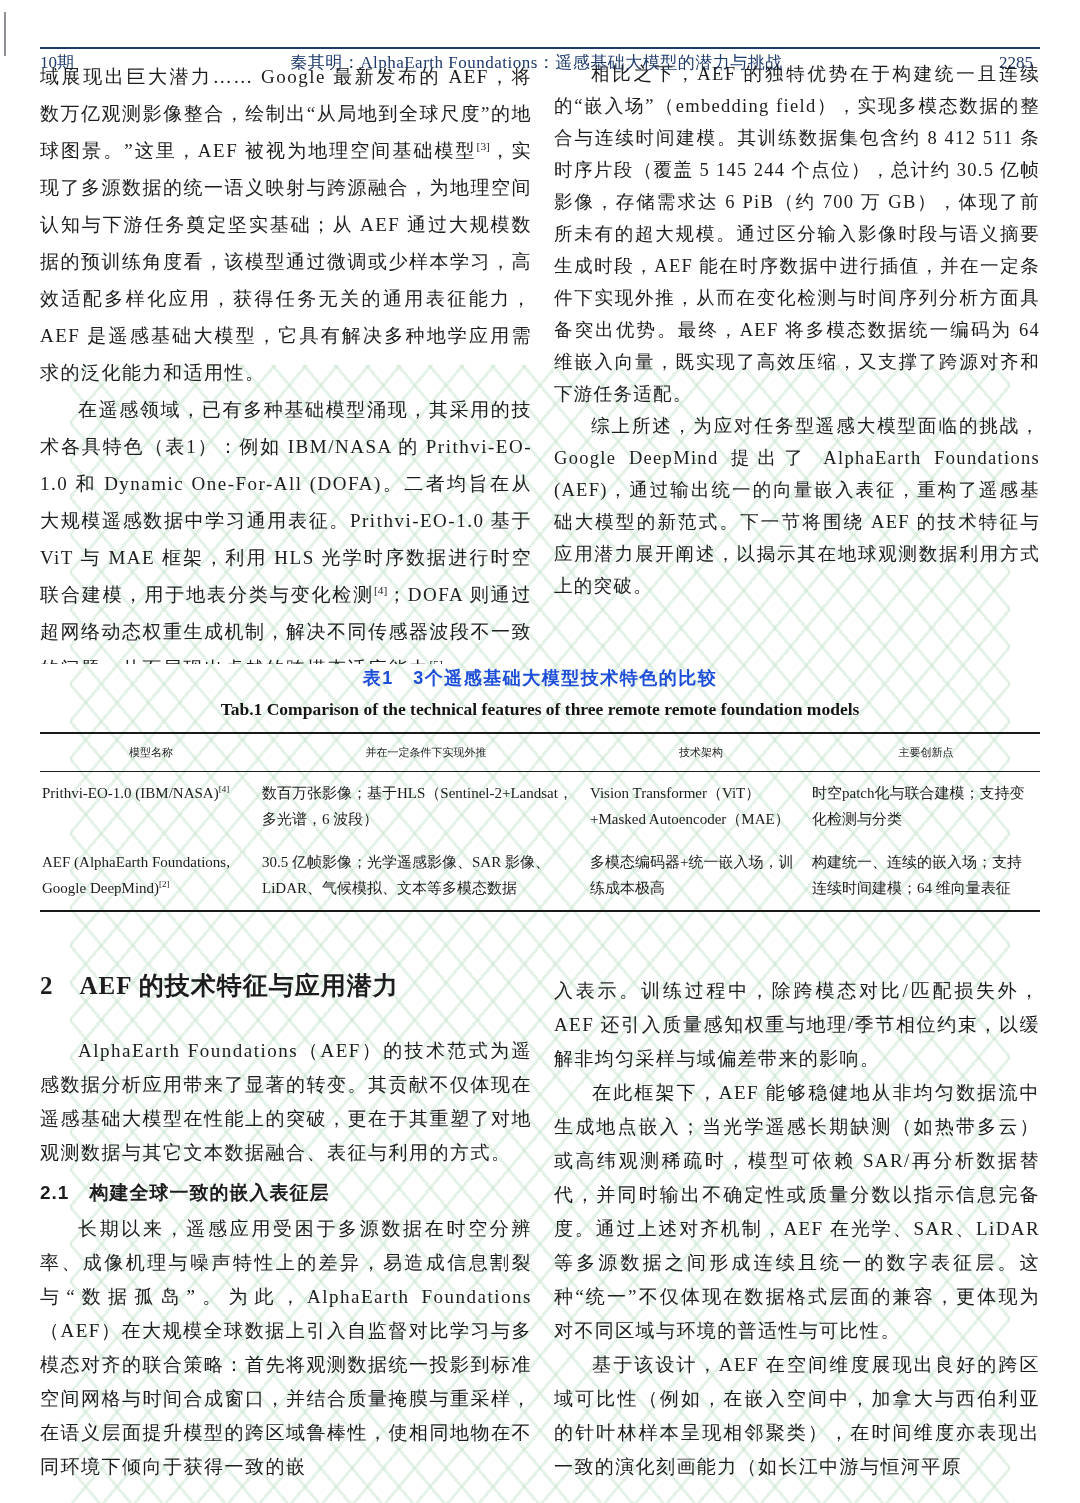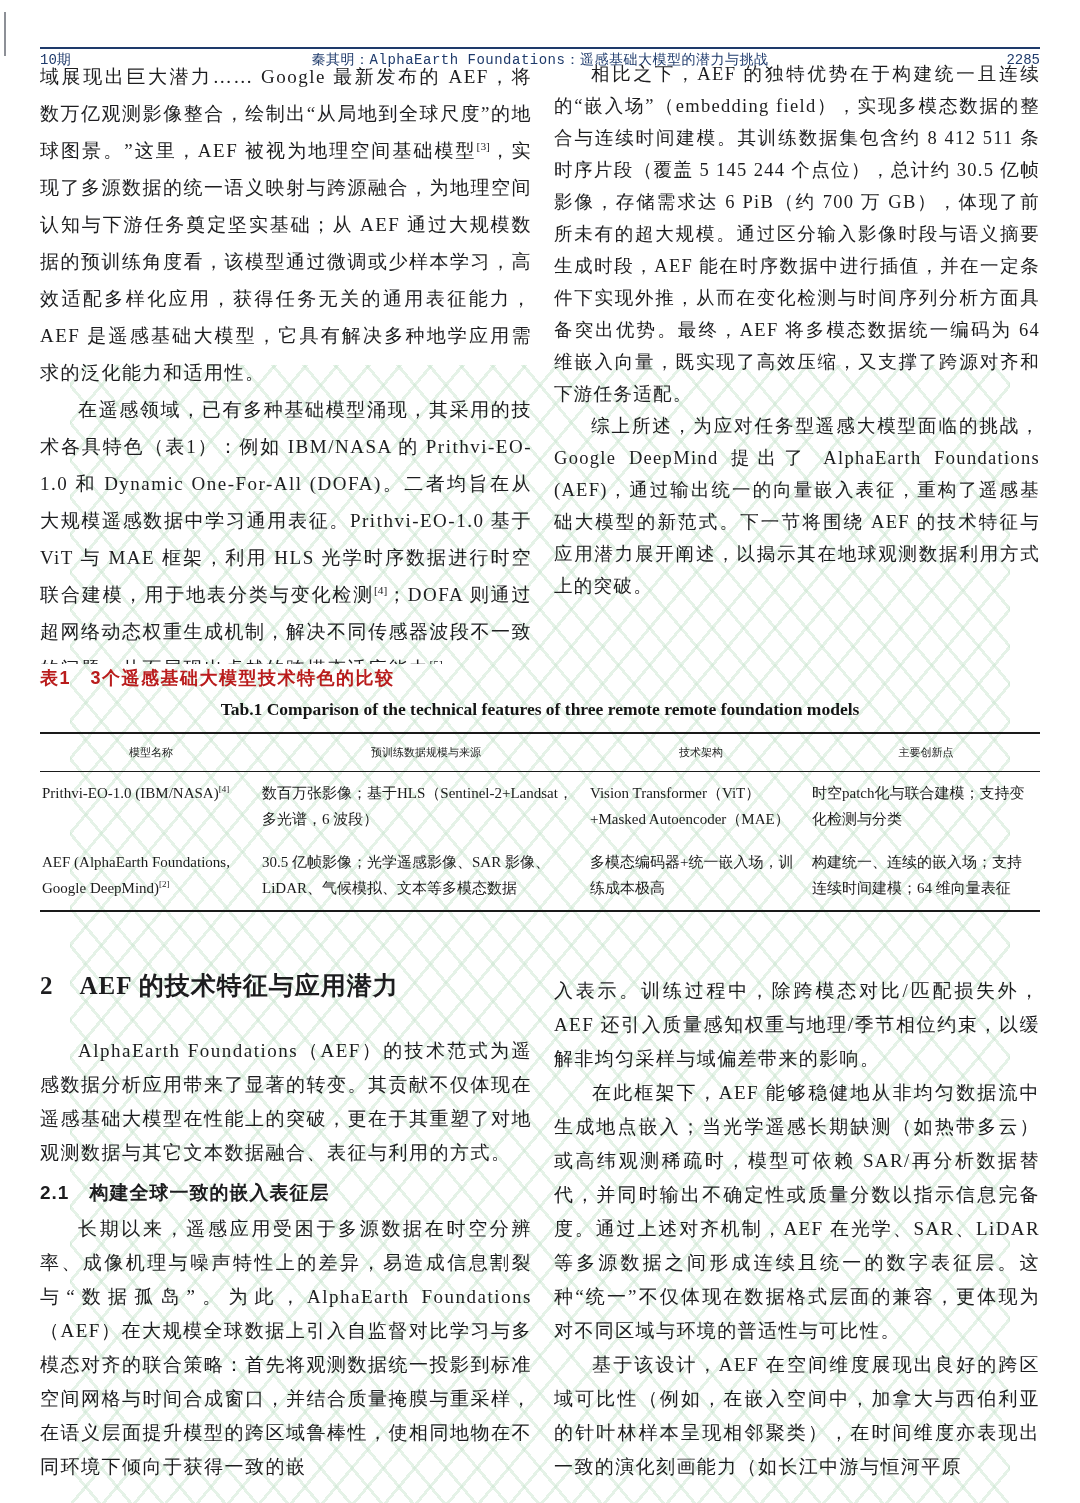--- a/index.html
+++ b/index.html
@@ -7,44 +7,44 @@
   .page { position:relative; width:1080px; height:1503px; background:#fff;
           font-family:"Liberation Serif","DejaVu Serif",serif; color:#1d1d1f; }
 
   .scan-edge { position:absolute; left:4px; top:12px; width:2px; height:44px; background:#8d9097; z-index:2; }
 
   .watermark { position:absolute; left:70px; right:70px; top:365px; bottom:0; z-index:0; opacity:.5;
     background:
       repeating-linear-gradient(50deg,  transparent 0 21px, rgba(134,196,146,.42) 21px 24px),
       repeating-linear-gradient(-50deg, transparent 0 21px, rgba(134,196,146,.42) 21px 24px); }
 
-  .hdr { position:absolute; top:11px; left:40px; right:40px; display:flex; align-items:baseline;
-         color:#1e3a6b; font-size:14px; z-index:1;font-family:Liberation Mono, monospace; }
+  .hdr { position:absolute; top:11px; left:40px; right:47px; display:flex; align-items:baseline;
+         color:#1e3a6b; font-size:17px; z-index:1; }
   .hdr-issue { width:140px; }
   .hdr-title { flex:1; text-align:center; letter-spacing:.5px;margin-top:40px; }
   .hdr-page  { width:140px; text-align:right; }
   .hdr-rule  { position:absolute; top:47px; left:40px; right:40px; height:2px; background:#1e3a6b; z-index:1; }
 
   .cols { position:absolute; left:40px; right:40px; display:flex; gap:22px; z-index:1; }
   .top  { top:58px; height:606px; overflow:hidden; }
   .bottom { top:952px; bottom:0; overflow:hidden; }
 
   p { margin:0; text-align:justify; }
   .ind { text-indent:2em; }
 
   .tl { width:492px; font-size:19px;   line-height:37px; letter-spacing:1.5px; }
   .tr { width:486px; font-size:18.5px; line-height:32px; letter-spacing:1.3px; }
   .bl { width:492px; font-size:19px; line-height:34px; letter-spacing:1.5px; }
   .br { width:486px; font-size:19px; line-height:34px; letter-spacing:1.4px; padding-top:22px; }
 
   sup { font-size:.6em; vertical-align:super; letter-spacing:0; line-height:0; }
 
   .tablewrap { position:absolute; top:666px; left:40px; right:40px; z-index:1; }
-  .tbl-title-cn { font-family:"Liberation Sans","DejaVu Sans",sans-serif;
-                  font-weight:700; font-size:18px; letter-spacing:1.5px; color:#b91c1c; }
+  .tbl-title-cn { text-align:center; font-family:"Liberation Sans","DejaVu Sans",sans-serif;
+                  font-weight:700; font-size:18px; letter-spacing:1.5px; color:#1d4ed8; }
   .tbl-title-en { text-align:center; font-weight:700; font-size:17.5px; margin-top:9px; color:#151515; }
   table { width:100%; border-collapse:collapse; margin-top:12px;
           border-top:2.5px solid #1a1a1a; border-bottom:2.5px solid #1a1a1a;
           font-size:15px; line-height:26px; color:#1c1c1c; }
   thead th { font-weight:400; font-size:11px; text-align:center; padding:5px 4px 6px;
              border-bottom:1.5px solid #1a1a1a; }
   td { vertical-align:top; padding:8px 14px 9px 0; }
   td.c1 { padding-left:2px; }
   tr.shaded { background:#e9e9e9; }
 
@@ -84,21 +84,21 @@
     <table>
       <colgroup>
           <col style="width:222px">
           <col style="width:328px">
           <col style="width:222px">
           <col style="width:228px">
         </colgroup>
       <thead>
         <tr>
           <th>模型名称</th>
-          <th>预训练数据规模与来源</th>
+          <th>并在一定条件下实现外推</th>
           <th>技术架构</th>
           <th>主要创新点</th>
         </tr>
       </thead>
       <tbody>
         <tr>
           <td class="c1">Prithvi-EO-1.0 (IBM/NASA)<sup>[4]</sup></td>
           <td>数百万张影像；基于HLS（Sentinel-2+Landsat，多光谱，6 波段）</td>
           <td>Vision Transformer（ViT）+Masked Autoencoder（MAE）</td>
           <td>时空patch化与联合建模；支持变化检测与分类</td>

